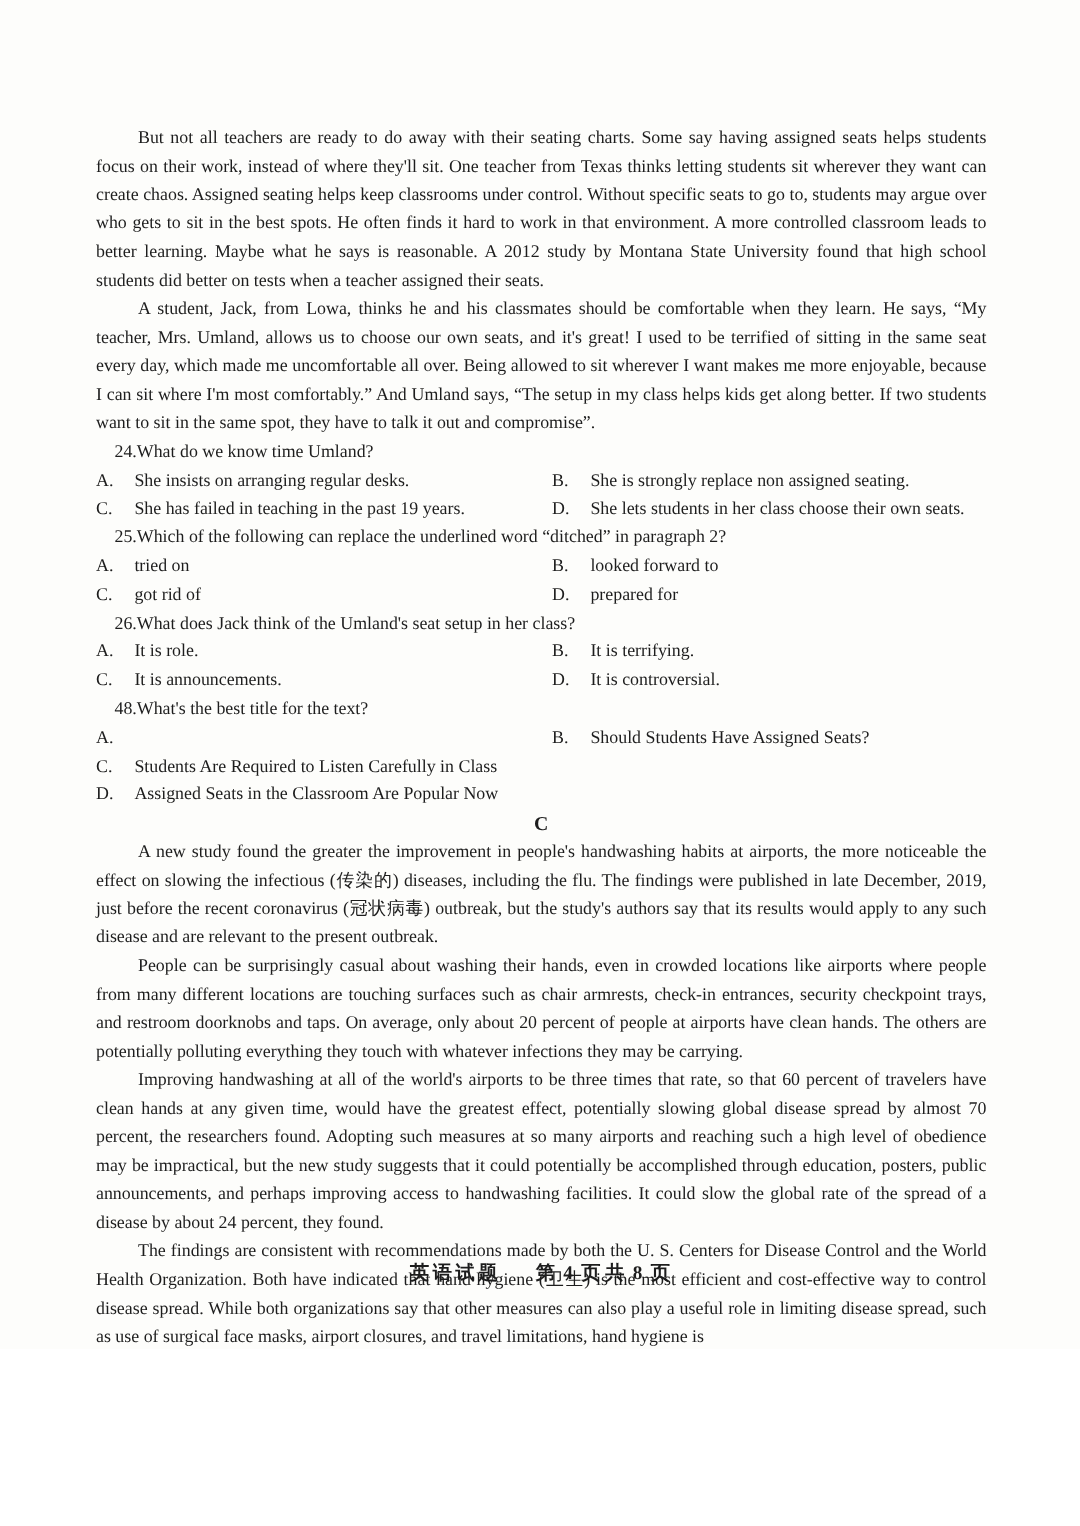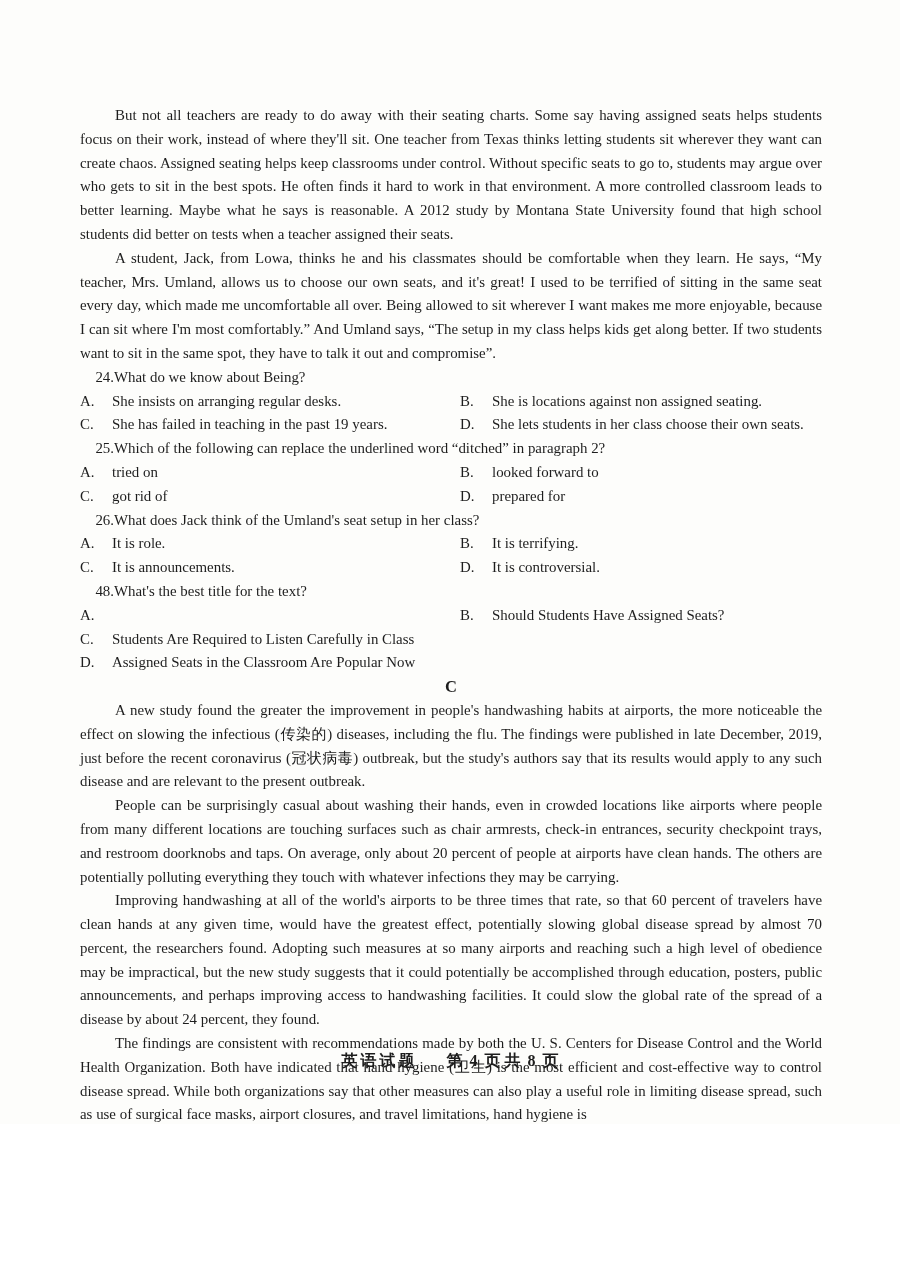--- a/index.html
+++ b/index.html
@@ -42,30 +42,30 @@
   <div class="content">
 
     <div>
       <p class="para">But not all teachers are ready to do away with their seating charts. Some say having assigned seats helps students focus on their work, instead of where they'll sit. One teacher from Texas thinks letting students sit wherever they want can create chaos. Assigned seating helps keep classrooms under control. Without specific seats to go to, students may argue over who gets to sit in the best spots. He often finds it hard to work in that environment. A more controlled classroom leads to better learning. Maybe what he says is reasonable. A 2012 study by Montana State University found that high school students did better on tests when a teacher assigned their seats.</p>
       <p class="para">A student, Jack, from Lowa, thinks he and his classmates should be comfortable when they learn. He says, “My teacher, Mrs. Umland, allows us to choose our own seats, and it's great! I used to be terrified of sitting in the same seat every day, which made me uncomfortable all over. Being allowed to sit wherever I want makes me more enjoyable, because I can sit where I'm most comfortably.” And Umland says, “The setup in my class helps kids get along better. If two students want to sit in the same spot, they have to talk it out and compromise”.</p>
     </div>
 
     <div class="question">
       <div class="q-line">
         <span class="q-num">24.</span>
-        <span class="q-text">What do we know about Being?</span>
+        <span class="q-text">What do we know time Umland?</span>
       </div>
       <div class="opt-row">
         <div class="opt opt-first">
           <span class="opt-label">A.</span>
           <span>She insists on arranging regular desks.</span>
         </div>
         <div class="opt opt-second">
           <span class="opt-label">B.</span>
-          <span>She is locations against non assigned seating.</span>
+          <span>She is strongly replace non assigned seating.</span>
         </div>
       </div>
       <div class="opt-row">
         <div class="opt opt-first">
           <span class="opt-label">C.</span>
           <span>She has failed in teaching in the past 19 years.</span>
         </div>
         <div class="opt opt-second">
           <span class="opt-label">D.</span>
           <span>She lets students in her class choose their own seats.</span>

